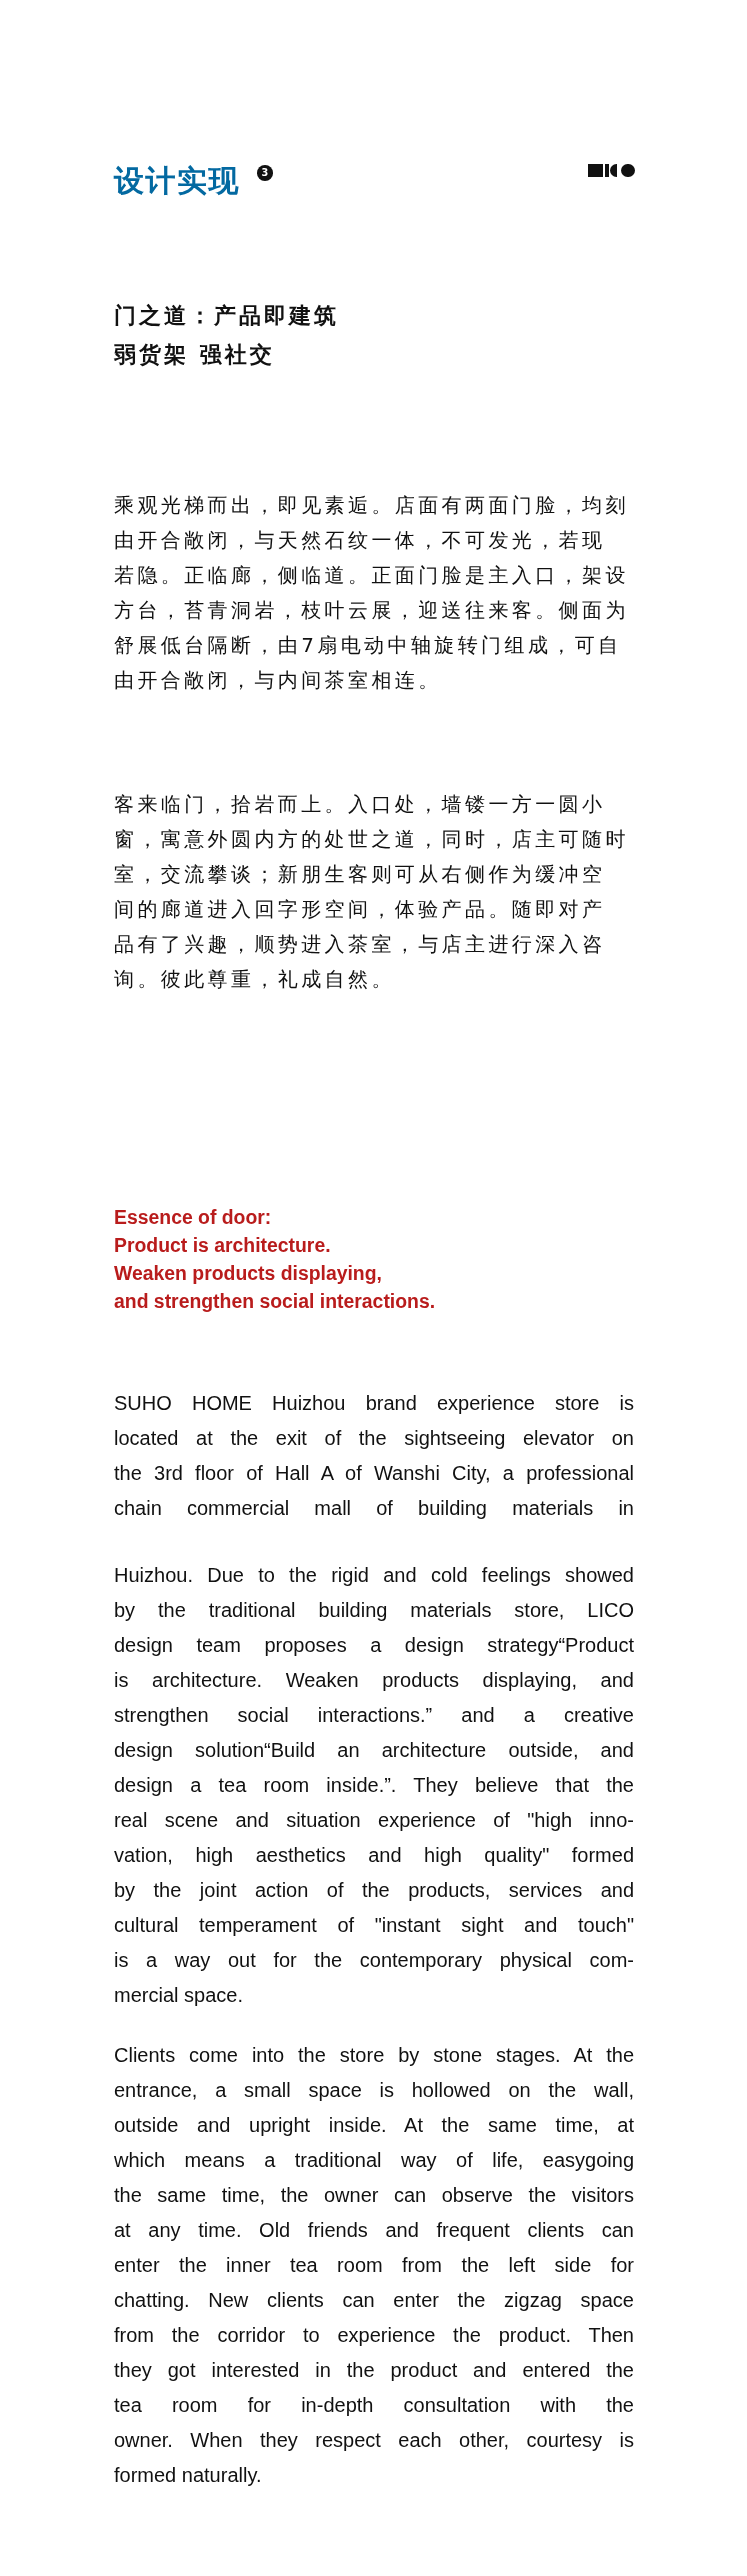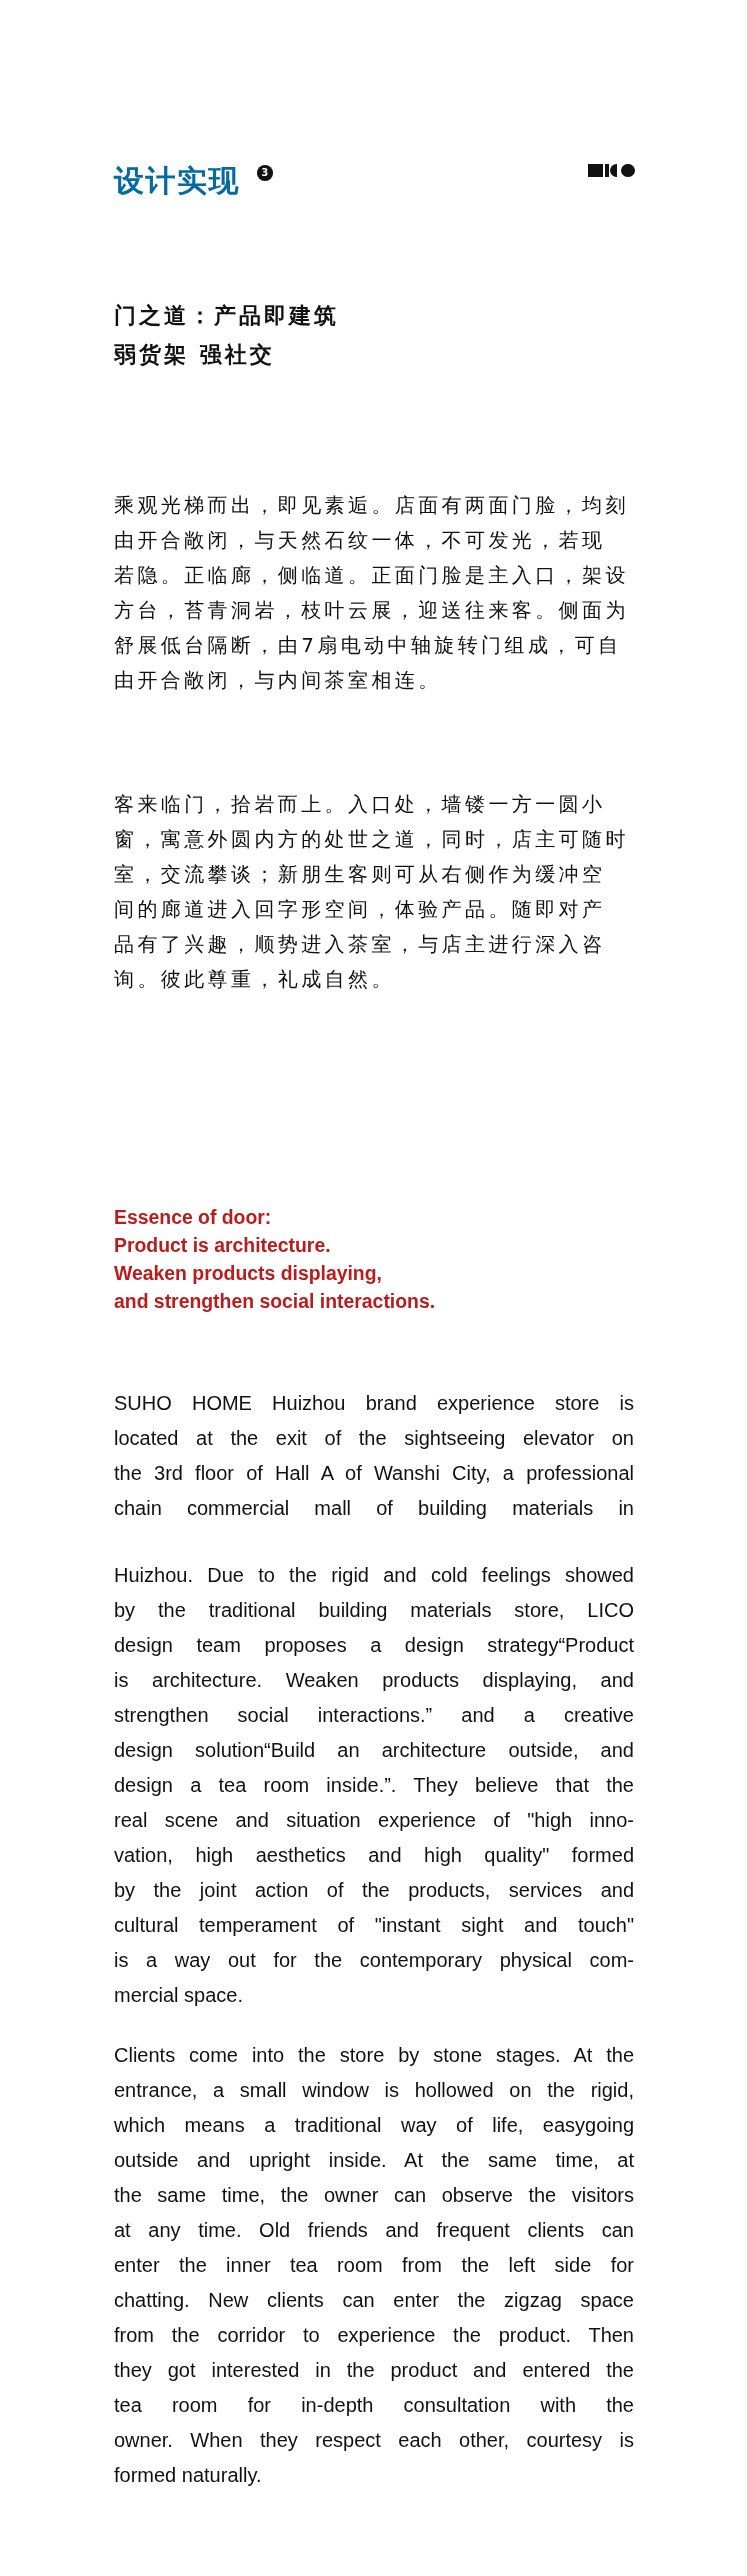--- a/index.html
+++ b/index.html
@@ -90,23 +90,23 @@
     <span class="ln" style="white-space: normal;">real scene and situation experience of "high inno-</span>
     <span class="ln" style="white-space: normal;">vation, high aesthetics and high quality" formed</span>
     <span class="ln" style="white-space: normal;">by the joint action of the products, services and</span>
     <span class="ln" style="white-space: normal;">cultural temperament of "instant sight and touch"</span>
     <span class="ln" style="white-space: normal;">is a way out for the contemporary physical com-</span>
     <span class="ln last">mercial space.</span>
   </div>
 
   <div class="en-para" style="top:2038px;">
     <span class="ln" style="white-space: normal;">Clients come into the store by stone stages. At the</span>
-    <span class="ln" style="white-space: normal;">entrance, a small window is hollowed on the rigid,</span>
+    <span class="ln" style="white-space: normal;">entrance, a small space is hollowed on the wall,</span>
+    <span class="ln" style="white-space: normal;">outside and upright inside. At the same time, at</span>
     <span class="ln" style="white-space: normal;">which means a traditional way of life, easygoing</span>
-    <span class="ln" style="white-space: normal;">outside and upright inside. At the same time, at</span>
     <span class="ln" style="white-space: normal;">the same time, the owner can observe the visitors</span>
     <span class="ln" style="white-space: normal;">at any time. Old friends and frequent clients can</span>
     <span class="ln" style="white-space: normal;">enter the inner tea room from the left side for</span>
     <span class="ln" style="white-space: normal;">chatting. New clients can enter the zigzag space</span>
     <span class="ln" style="white-space: normal;">from the corridor to experience the product. Then</span>
     <span class="ln" style="white-space: normal;">they got interested in the product and entered the</span>
     <span class="ln" style="white-space: normal;">tea room for in-depth consultation with the</span>
     <span class="ln" style="white-space: normal;">owner. When they respect each other, courtesy is</span>
     <span class="ln last">formed naturally.</span>
   </div>

